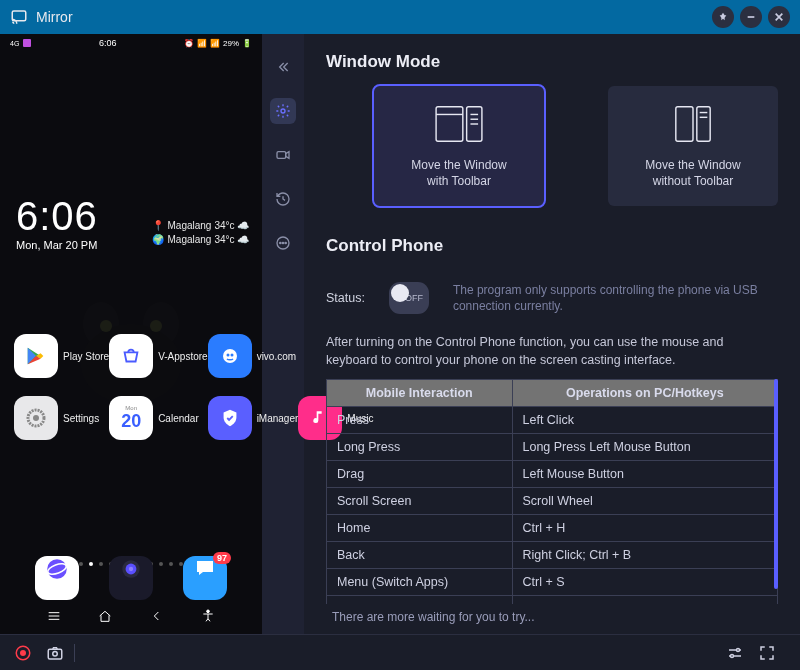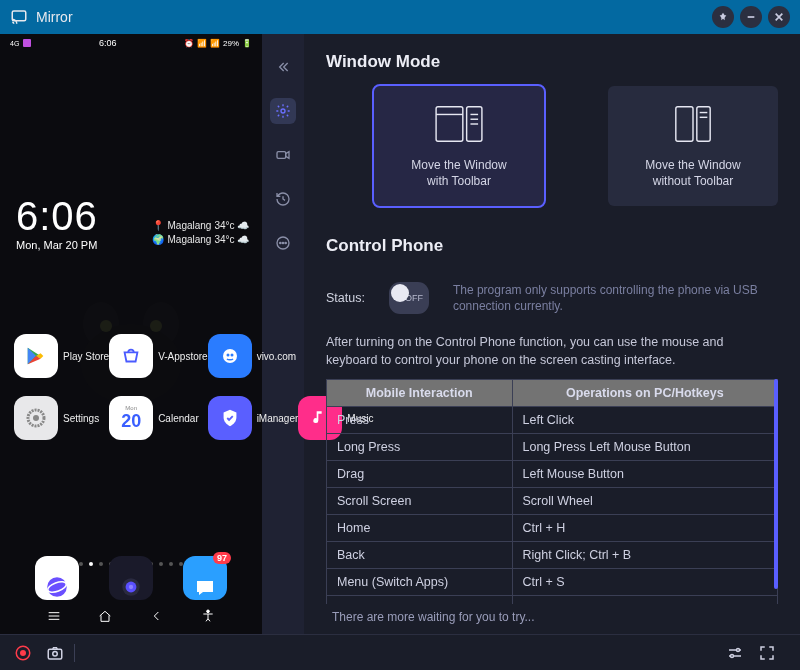--- a/index.html
+++ b/index.html
@@ -70,21 +70,21 @@
   }
   .app .lbl { color:#eee; font-size:10px; text-align:center; white-space:nowrap;}
   .dots {
     position:absolute; top:528px; left:0; right:0; display:flex; justify-content:center; gap:6px;
   }
   .dots span { width:4px; height:4px; border-radius:50%; background:#555;}
   .dots span.active { background:#fff;}
   .dock {
     position:absolute; bottom:34px; left:0; right:0; display:flex; justify-content:space-around; padding:0 20px;
   }
-  .dock .ic { width:44px; height:44px; border-radius:12px; position:relative; display:flex; align-items:flex-end; justify-content:center;}
+  .dock .ic { width:44px; height:44px; border-radius:12px; position:relative; display:flex; align-items:flex-start; justify-content:center;}
   .badge { position:absolute; top:-4px; right:-4px; background:#ff3b4a; color:#fff; font-size:9px; border-radius:8px; padding:1px 4px; font-weight:bold;}
   .navbar {
     position:absolute; bottom:6px; left:0; right:0; height:24px; display:flex; align-items:center; justify-content:space-around; padding:0 28px;
   }
   .navbar svg { width:16px; height:16px; stroke:#fff; fill:none; stroke-width:1.5;}
   
   .sidebar {
     width: 42px; background:#1f2233; display:flex; flex-direction:column; align-items:center;
     padding-top: 20px; gap: 18px; flex-shrink:0;
   }

